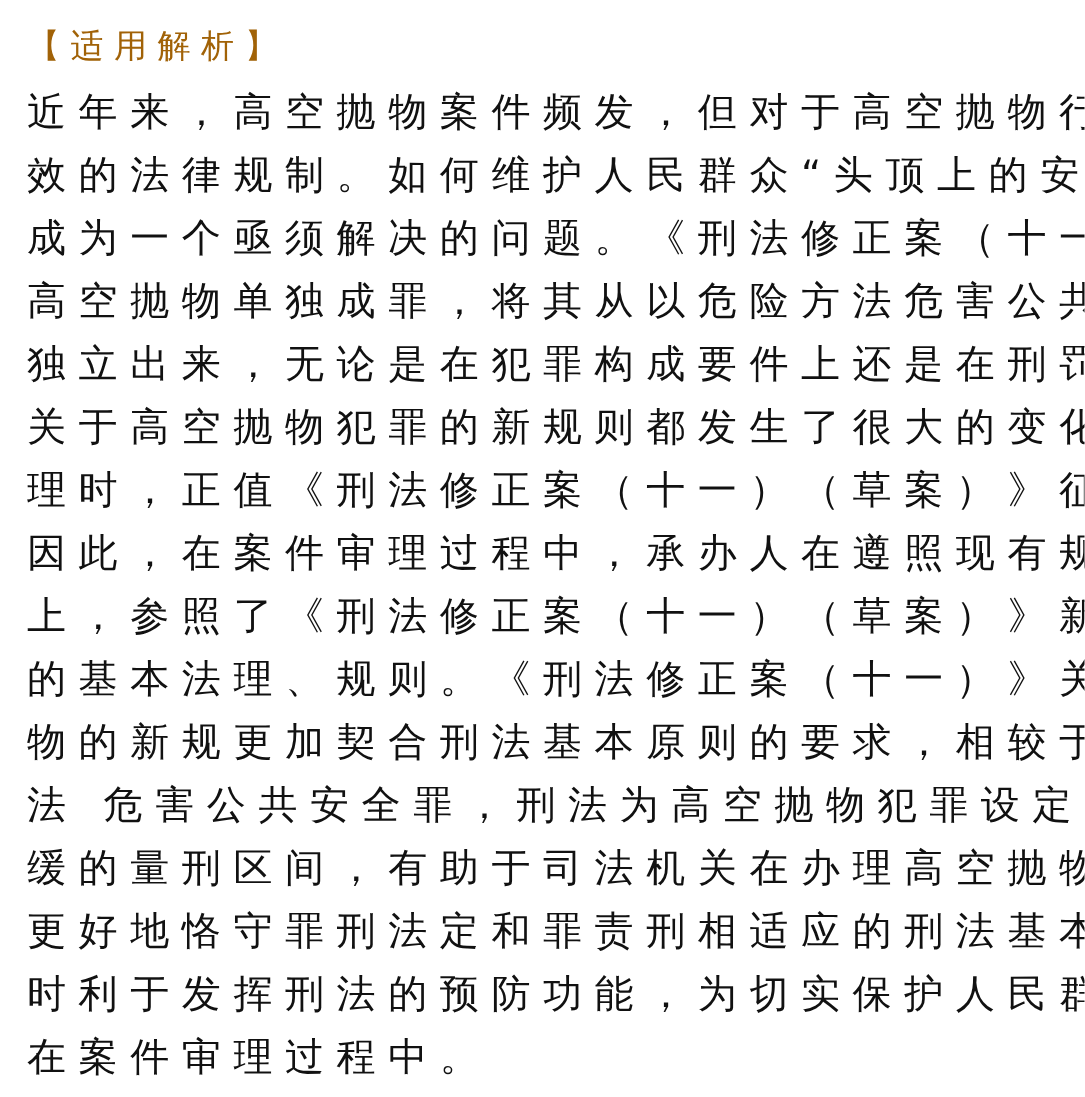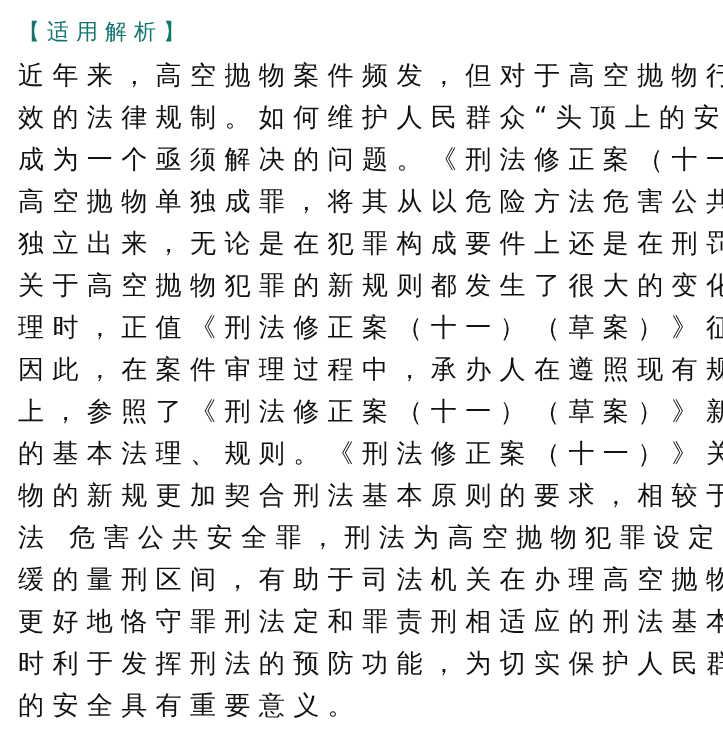--- a/index.html
+++ b/index.html
@@ -14,21 +14,21 @@
       position: relative;
       font-family: "DejaVu Sans", "Liberation Sans", sans-serif;
     }
     .page {
       position: absolute;
       left: 18px;
       top: 14px;
       width: 700px;
     }
     .heading {
-      color: #0f766e;
+      color: #a16207;
       font-size: 22px;
       line-height: 36px;
       letter-spacing: 7px;
       height: 36px;
       white-space: nowrap;
     }
     .body-lines {
       margin-top: 4px;
     }
     .line {
@@ -54,15 +54,15 @@
     <div class="line">关于高空抛物犯罪的新规则都发生了很大的变化。本案审</div>
     <div class="line">理时，正值《刑法修正案（十一）（草案）》征求意见。</div>
     <div class="line">因此，在案件审理过程中，承办人在遵照现有规则的基础</div>
     <div class="line">上，参照了《刑法修正案（十一）（草案）》新修订内容</div>
     <div class="line">的基本法理、规则。《刑法修正案（十一）》关于高空抛</div>
     <div class="line">物的新规更加契合刑法基本原则的要求，相较于以危险方</div>
     <div class="line">法 危害公共安全罪，刑法为高空抛物犯罪设定了更为轻</div>
     <div class="line">缓的量刑区间，有助于司法机关在办理高空抛物案件时能</div>
     <div class="line">更好地恪守罪刑法定和罪责刑相适应的刑法基本原则，同</div>
     <div class="line">时利于发挥刑法的预防功能，为切实保护人民群众头顶上</div>
-    <div class="line">的安全具有重要意义。</div>
+    <div class="line">在案件审理过程中。</div>
   </div>
 </div>
 
 </body></html>

